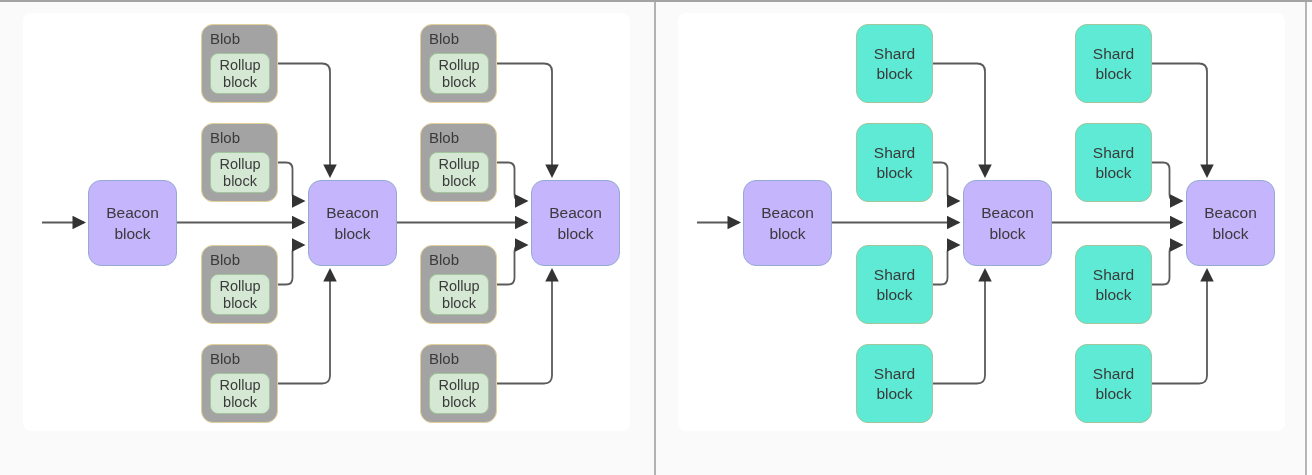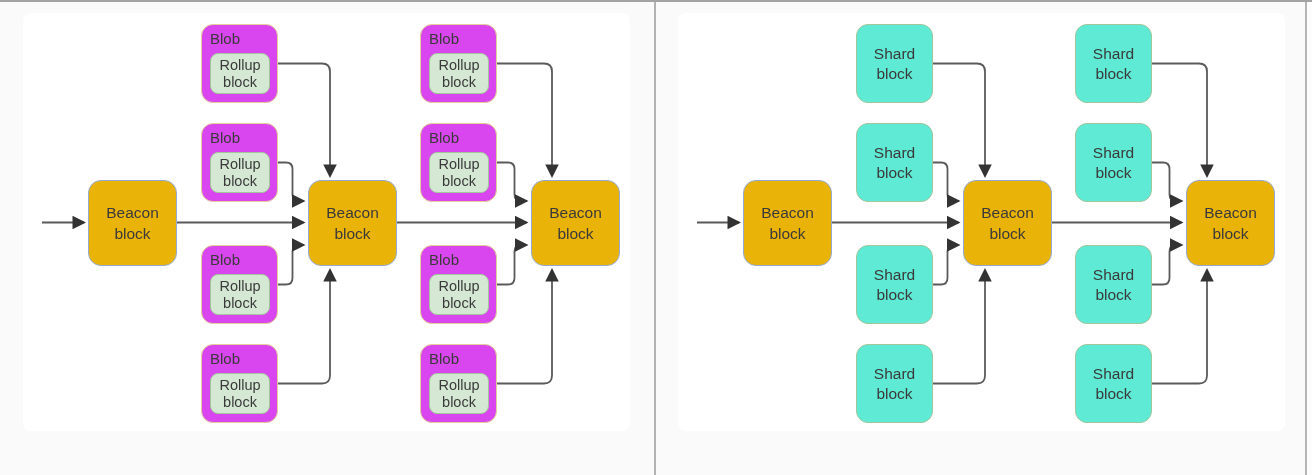--- a/index.html
+++ b/index.html
@@ -25,29 +25,29 @@
 
   .arrows { position: absolute; left: 0; top: 0; width: 607px; height: 418px; display: block; }
 
   .node {
     position: absolute; box-sizing: border-box;
     display: flex; align-items: center; justify-content: center;
     text-align: center; color: #3a3a3a;
   }
   .beacon {
     width: 89px; height: 86px;
-    background: #eab308; border: 1.5px solid #94aad3; border-radius: 13px;
+    background: #c4b5fd; border: 1.5px solid #94aad3; border-radius: 13px;
     font-size: 15.5px; line-height: 21px;
   }
   .beacon span { display: block; width: 64px; }
 
   .blob {
     position: absolute; box-sizing: border-box;
     width: 77px; height: 79px;
-    background: #d946ef; border: 1.5px solid #e3cf97; border-radius: 12px;
+    background: #a3a3a3; border: 1.5px solid #e3cf97; border-radius: 12px;
     color: #3a3a3a;
   }
   .blob-label { position: absolute; left: 8px; top: 5px; font-size: 15px; line-height: 18px; }
   .rollup {
     position: absolute; left: 8px; top: 28px;
     box-sizing: border-box; width: 60px; height: 41px;
     background: #d5e8d4; border: 1.5px solid #a2c59b; border-radius: 8px;
     display: flex; align-items: center; justify-content: center;
     font-size: 14.5px; line-height: 17px;
   }

